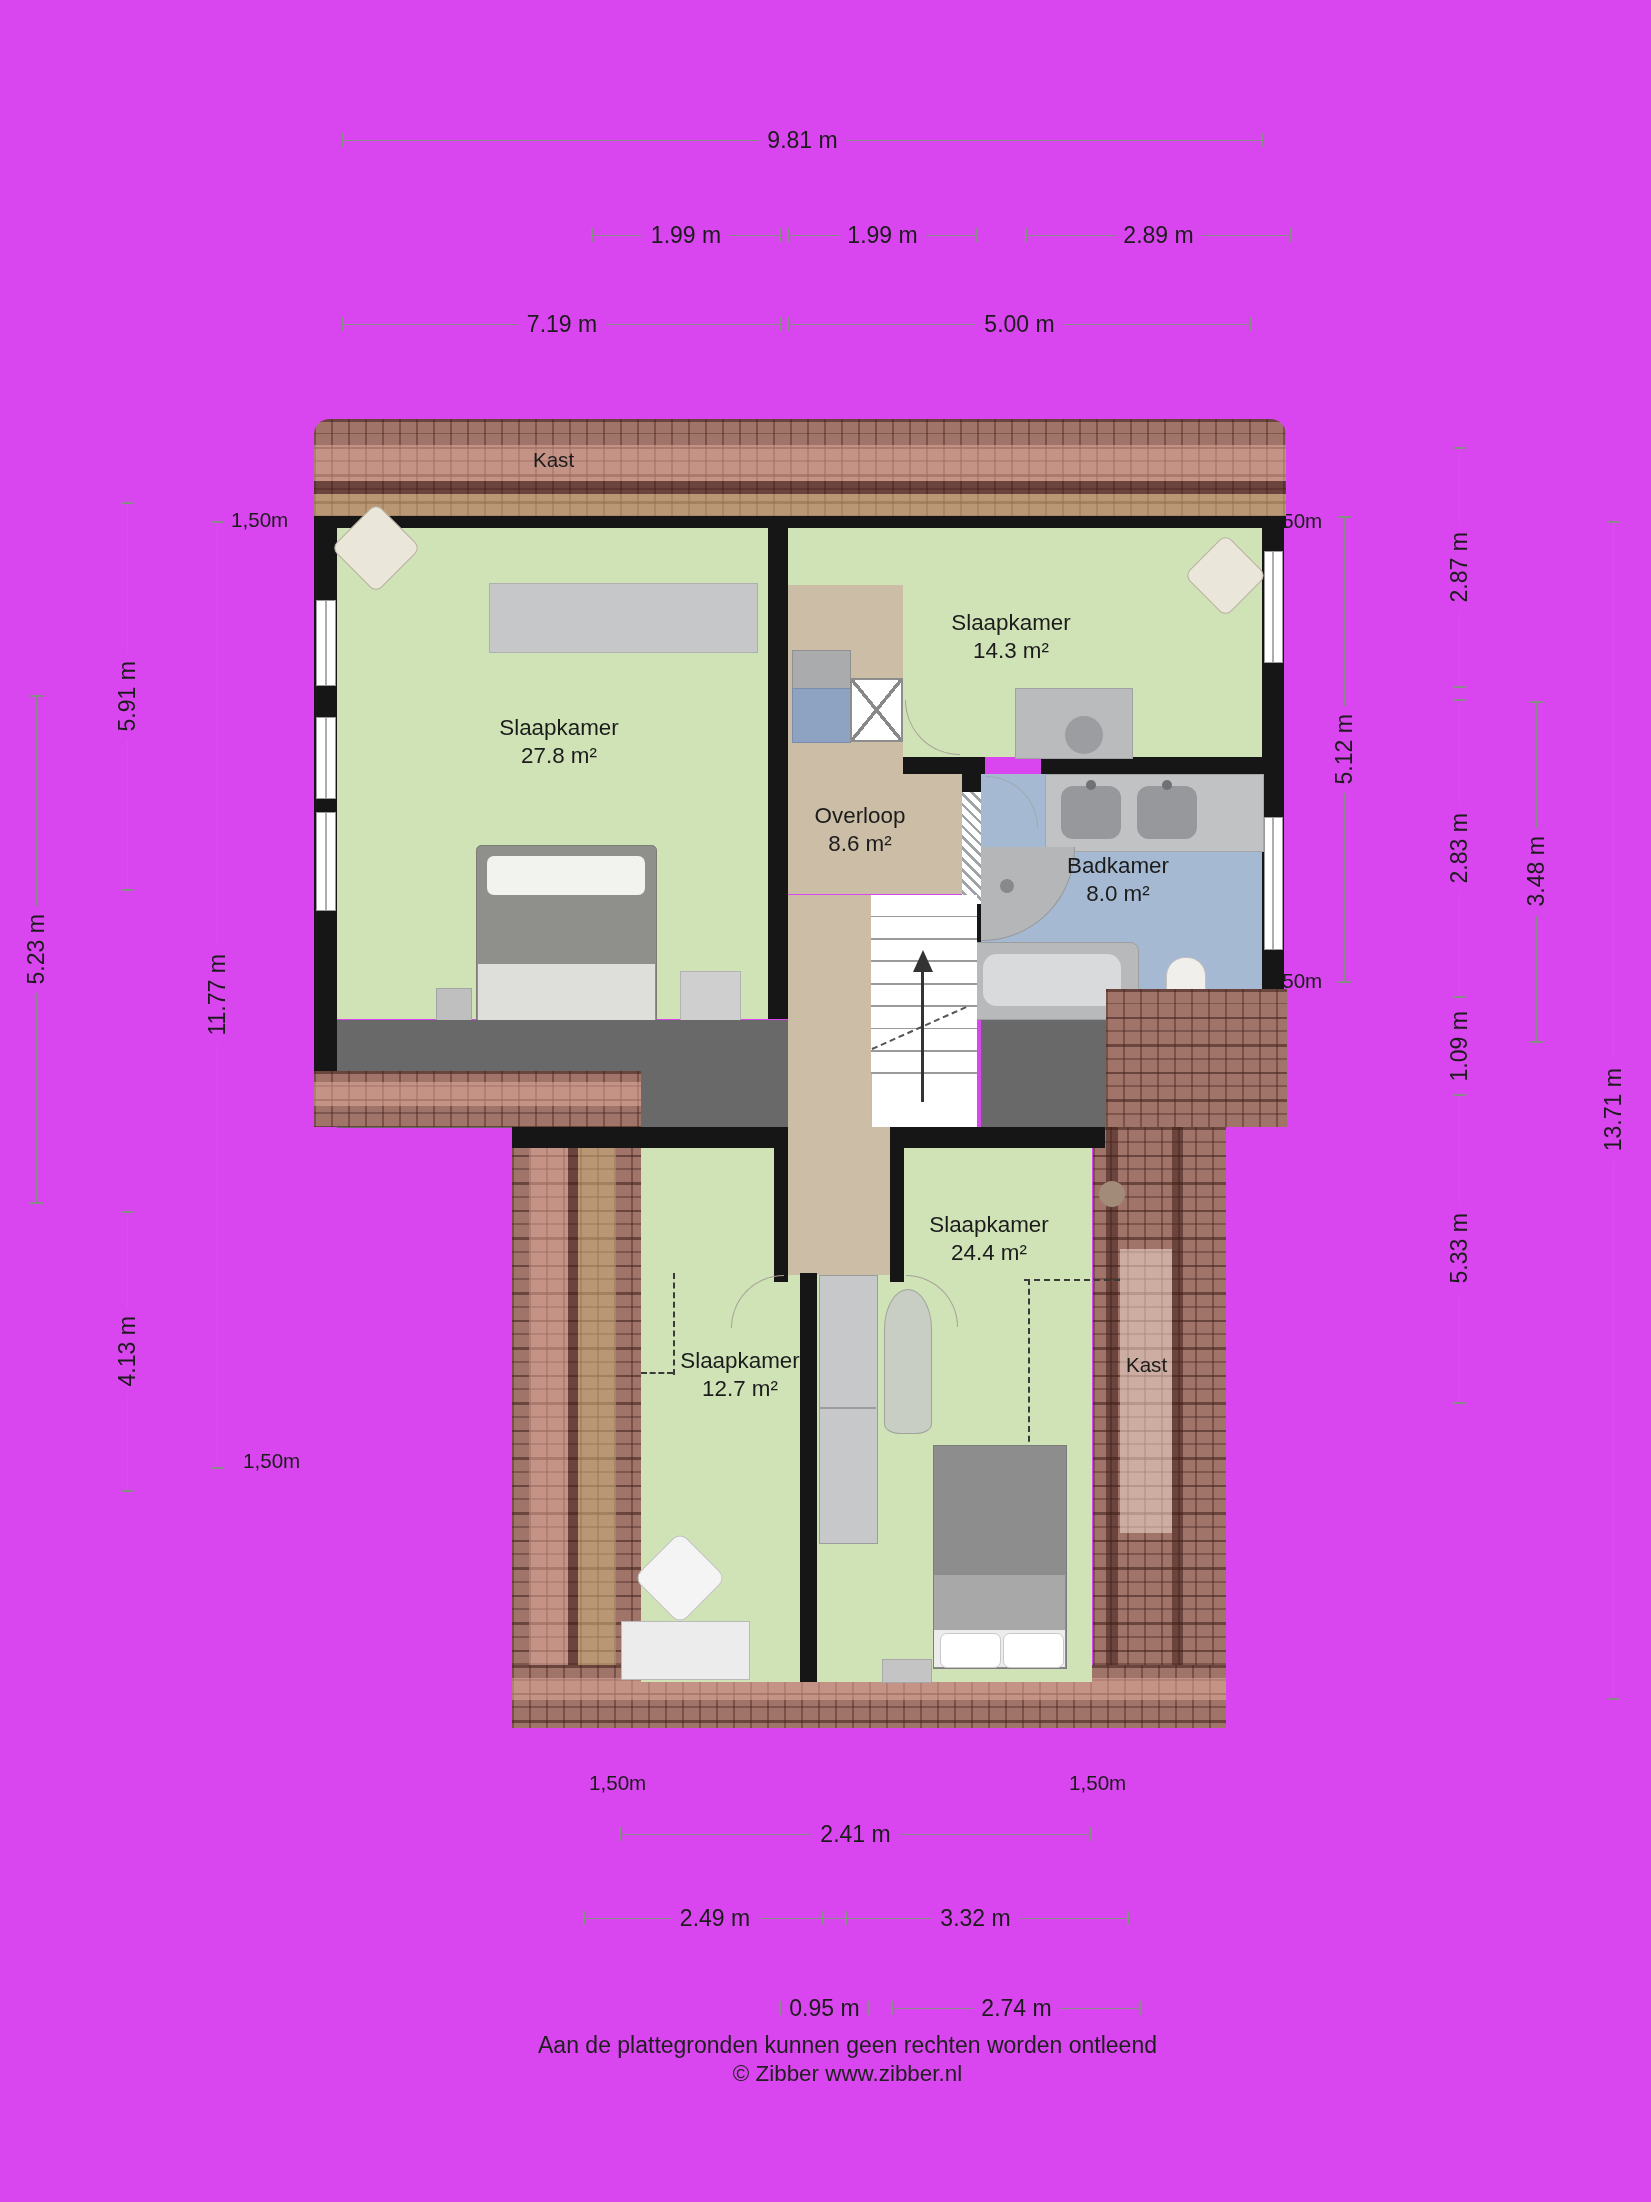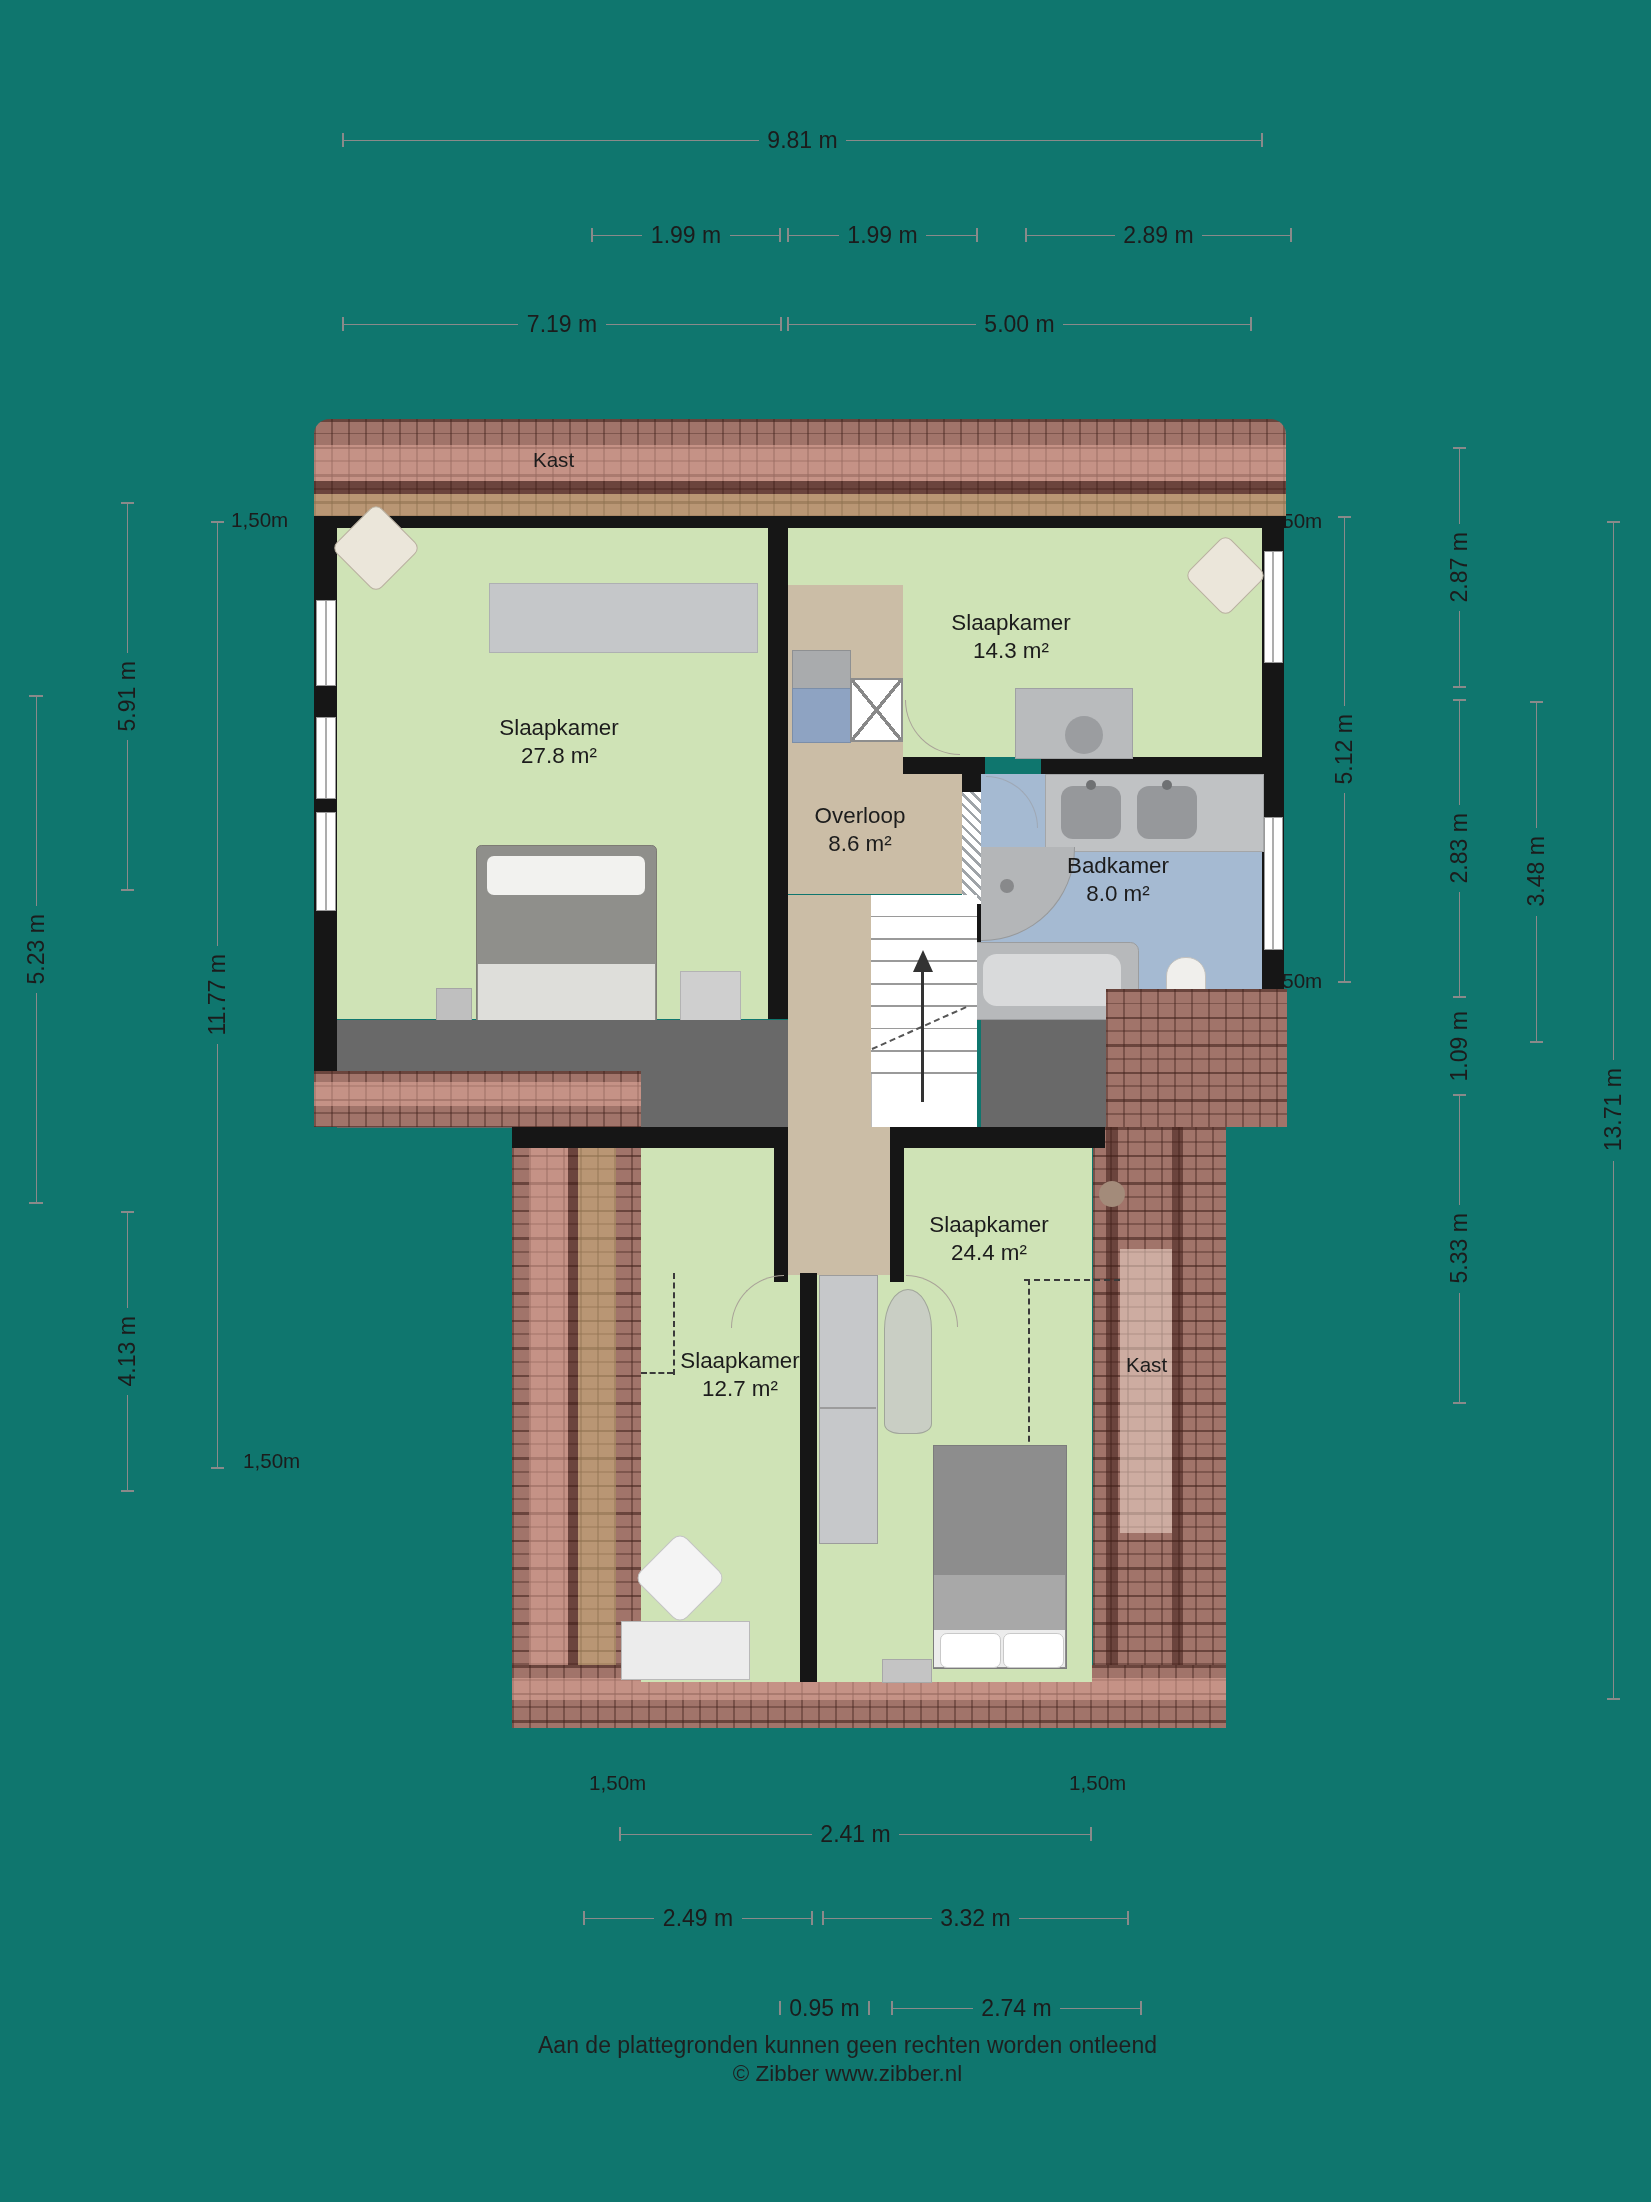--- a/index.html
+++ b/index.html
@@ -1,16 +1,16 @@
 <!DOCTYPE html>
 <html style="font-size:13.8px"><head>
 <meta charset="utf-8">
 <style>
   html,body{margin:0;padding:0;background:#fff;}
-  #canvas{position:relative;width:1652px;height:2203px;background:#0f766e;
+  #canvas{position:relative;width:1652px;height:2203px;background:#d946ef;
           font-family:"Liberation Sans",sans-serif;color:#1f1f1f;overflow:hidden;}
   .abs{position:absolute;}
   
   .wall{position:absolute;background:#161616;}
   
   .tiles{position:absolute;background-color:#a1746a;background-image:
      repeating-linear-gradient(180deg, rgba(61,30,24,.55) 0 2.6px, transparent 2.6px 13.8px, rgba(61,30,24,.35) 13.8px 15.5px, transparent 15.5px 27.5px),
      repeating-linear-gradient(90deg, rgba(61,30,24,.40) 0 1.7px, transparent 1.7px 17px);}
   .ts{position:absolute;}
   .ts-pink{background:rgba(233,176,162,.50);}
@@ -169,21 +169,21 @@
 
   <span class="small-label" style="left:589px;top:1771px;">1,50m</span>
   <span class="small-label" style="left:1069px;top:1771px;">1,50m</span>
   <div class="dimh" style="left:619px;top:1821px;width:473px;">
     <span class="tick"></span>
       <span class="ln"></span>
       <span class="lab">2.41 m</span>
       <span class="ln"></span>
       <span class="tick"></span>
   </div>
-  <div class="dimh" style="left:583px;top:1905px;width:230px;">
+  <div class="dimh" style="left:583px;top:1905px;width:264px;">
     <span class="tick"></span>
       <span class="ln"></span>
       <span class="lab">2.49 m</span>
       <span class="ln"></span>
       <span class="tick"></span>
   </div>
   <div class="dimh" style="left:822px;top:1905px;width:307px;">
     <span class="tick"></span>
       <span class="ln"></span>
       <span class="lab">3.32 m</span>

